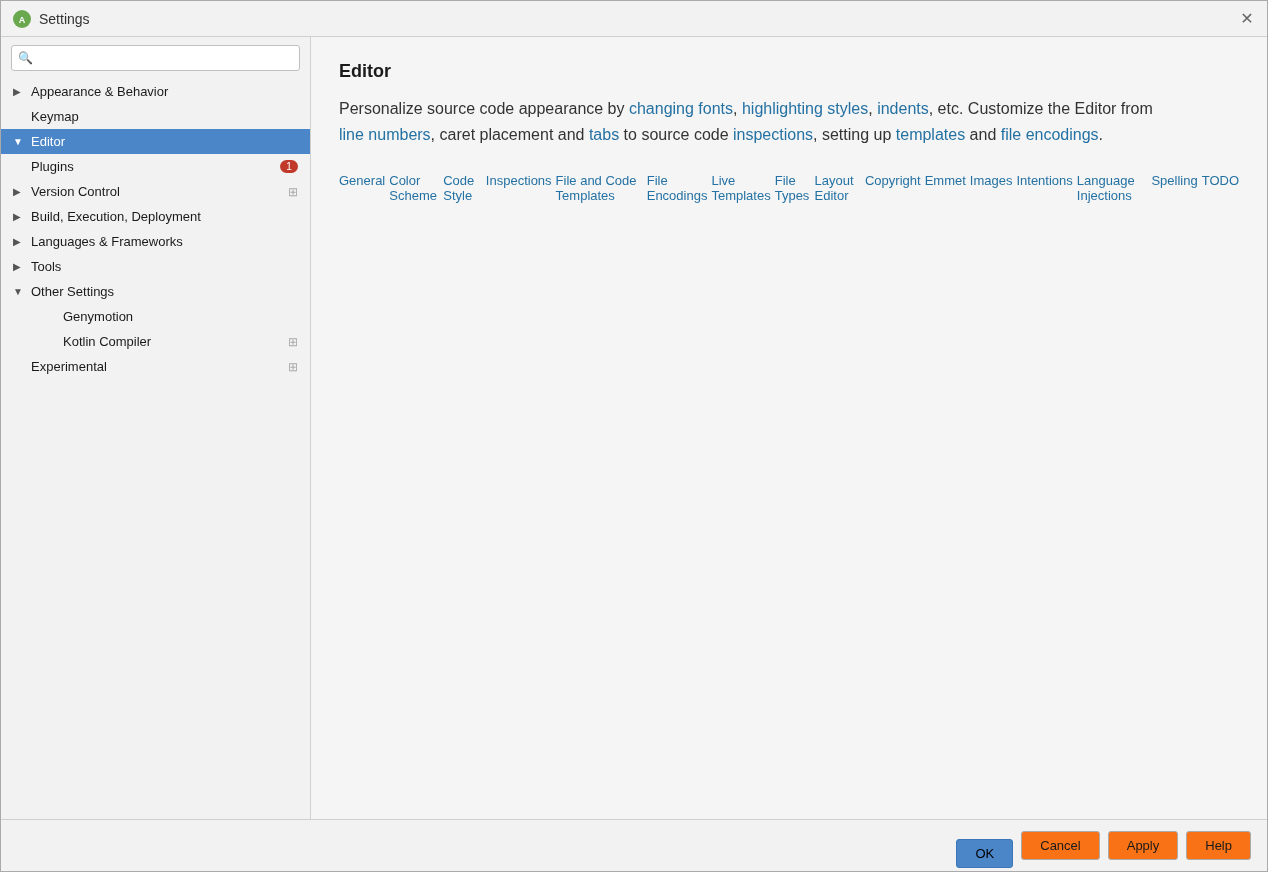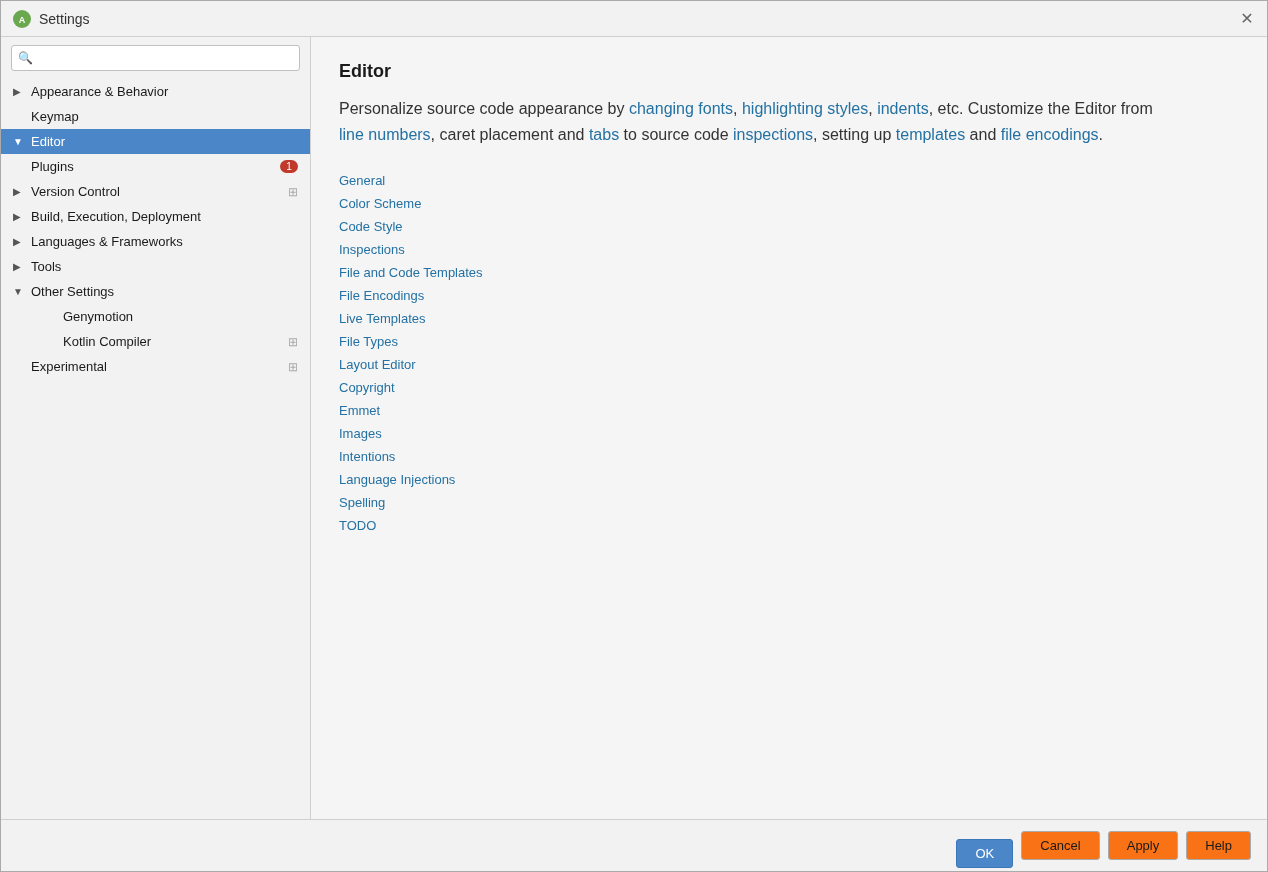--- a/index.html
+++ b/index.html
@@ -154,21 +154,21 @@
       line-height: 1.6;
       max-width: 820px;
       margin-bottom: 24px;
     }
     .content-description a, .link-text {
       color: #2471a3;
       text-decoration: none;
     }
     .editor-links {
       display: flex;
-      flex-direction: column;
+      flex-direction: row;
       gap: 4px;
     }
     .editor-link {
       color: #2471a3;
       font-size: 13px;
       cursor: pointer;
       padding: 2px 0;
       text-decoration: none;
       display: block;
     }
@@ -187,21 +187,21 @@
       padding: 6px 18px;
       font-size: 13px;
       border-radius: 3px;
       cursor: pointer;
       border: 1px solid #aaa;
       background: #f97316;
       color: #1a1a1a;
     }
     .btn.primary {
       background: #4a86c8;
-      color: #ffffff;
+      color: #000000;
       border-color: #3a76b8;
       margin-top: 16px;
     }
   </style>
 </head>
 <body>
 
 <div class="window">
 
   <div class="title-bar">

